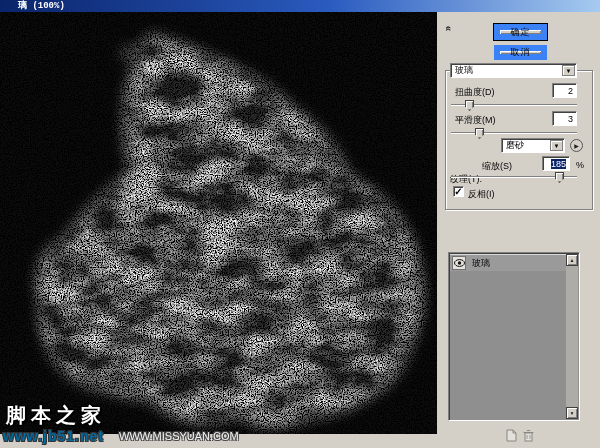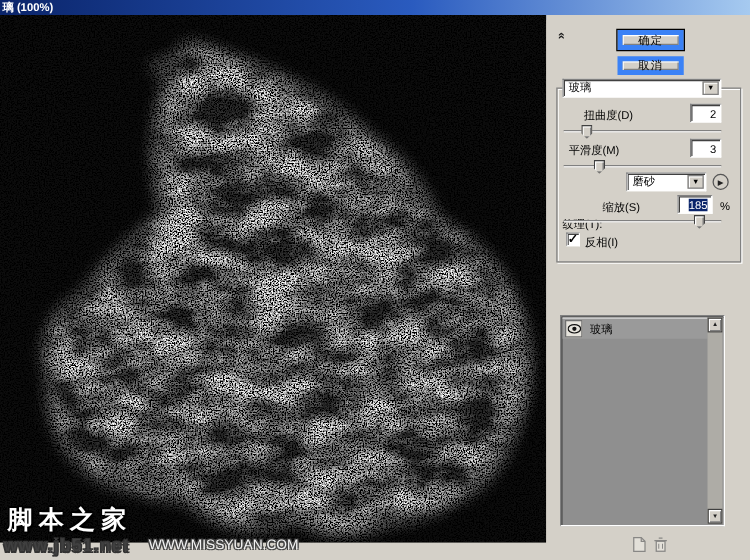--- a/index.html
+++ b/index.html
@@ -8,33 +8,33 @@
     font-family:"Liberation Sans", sans-serif;
     background:#d4d0c8;
     position:relative;
     font-size:9px;
     color:#000;
   }
   .titlebar {
     position:absolute; left:0; top:0; width:600px; height:16px;
     background:linear-gradient(to right,#0a246a 0%, #2a5bbf 55%, #a6caf0 100%);
     color:#fff; font-weight:bold; font-size:9px; line-height:12px;
-    padding-left:2px; white-space:nowrap;
+    padding-left:18px; white-space:nowrap;font-family:Liberation Mono, monospace;
   }
   .preview {
     position:absolute; left:0; top:12px; width:437px; height:422px;
     background:#000; overflow:hidden;
   }
   .panel {
     position:absolute; left:437px; top:12px; width:163px; height:436px;
     background:#d4d0c8;
   }
   .btn3d {
     position:absolute; background:#d4d0c8;
-    border:4px solid #3b82f6;
+    border:6px solid #3b82f6;
     box-shadow: inset 1px 1px 0 #ffffff, inset -1px -1px 0 #808080;
     font-size:9px; text-align:center; cursor:pointer;
     display:flex; align-items:center; justify-content:center;
     letter-spacing:1px;
   }
   .btn-default { outline:1px solid #000; }
   .dropdown {
     position:absolute; background:#fff; font-size:9px;
     border:1px solid #808080; border-bottom-color:#fff; border-right-color:#fff;
     box-shadow: inset 1px 1px 0 #404040;
@@ -119,21 +119,21 @@
     display:flex; align-items:center; justify-content:center;
     font-size:6px; color:#222; cursor:pointer;
   }
   .wm-brand {
     position:absolute; left:6px; top:402px;
     font-size:20px; font-weight:bold; letter-spacing:5px; color:#fff;
     text-shadow:-1px -1px 0 #000, 1px -1px 0 #000, -1px 1px 0 #000, 1px 1px 0 #000, 2px 2px 1px #000;
   }
   .wm-url1 {
     position:absolute; left:3px; top:428px;
-    font-size:14px; font-weight:bold; color:#404040; letter-spacing:1px;
+    font-size:14px; font-weight:bold; color:#0369a1; letter-spacing:1px;
     text-shadow:-1px -1px 0 #333, 1px -1px 0 #333, -1px 1px 0 #333, 1px 1px 0 #333;
   }
   .wm-url2 {
     position:absolute; left:119px; top:430px;
     font-size:11px; font-weight:normal; color:#f2f2f2;
     text-shadow:-1px -1px 0 #444, 1px -1px 0 #444, -1px 1px 0 #444, 1px 1px 0 #444;
   }
   .pct { position:absolute; font-size:9px; }
   .sel { background:#0a246a; color:#fff; }
 </style>
@@ -184,21 +184,21 @@
   <button class="btn3d btn-default" style="left:57px; top:12px; width:53px; height:16px;">确定</button>
   <button class="btn3d" style="left:57px; top:33px; width:53px; height:15px;">取消</button>
 
   <div class="groupframe" style="left:8px; top:58px; width:148px; height:140px;"></div>
 
   <div class="dropdown" style="left:13px; top:51px; width:127px; height:15px;">
     <span>玻璃</span>
     <span class="dd-arrow">▼</span>
   </div>
 
-  <div class="label" style="left:18px; top:74px;margin-left:12px;">扭曲度(D)</div>
+  <div class="label" style="left:18px; top:74px;">扭曲度(D)</div>
   <div class="valbox" style="left:115px; top:71px; width:25px; height:15px;">2</div>
   <div class="slider-track" style="left:14px; top:92px; width:126px;">
     <div class="slider-thumb" style="left:14px;"></div>
   </div>
 
   <div class="label" style="left:18px; top:102px;">平滑度(M)</div>
   <div class="valbox" style="left:115px; top:99px; width:25px; height:15px;">3</div>
   <div class="slider-track" style="left:14px; top:120px; width:126px;">
     <div class="slider-thumb" style="left:24px;"></div>
   </div>

